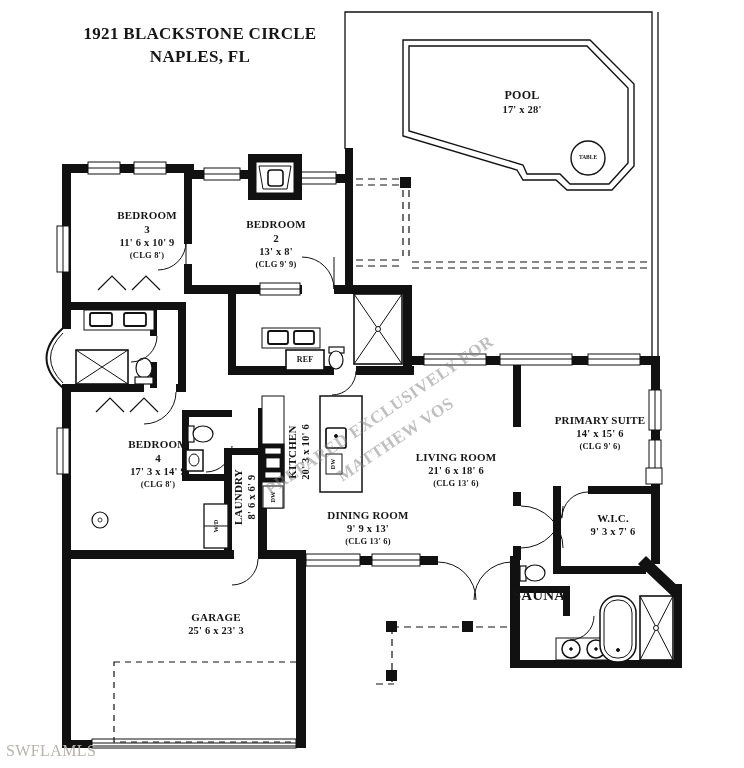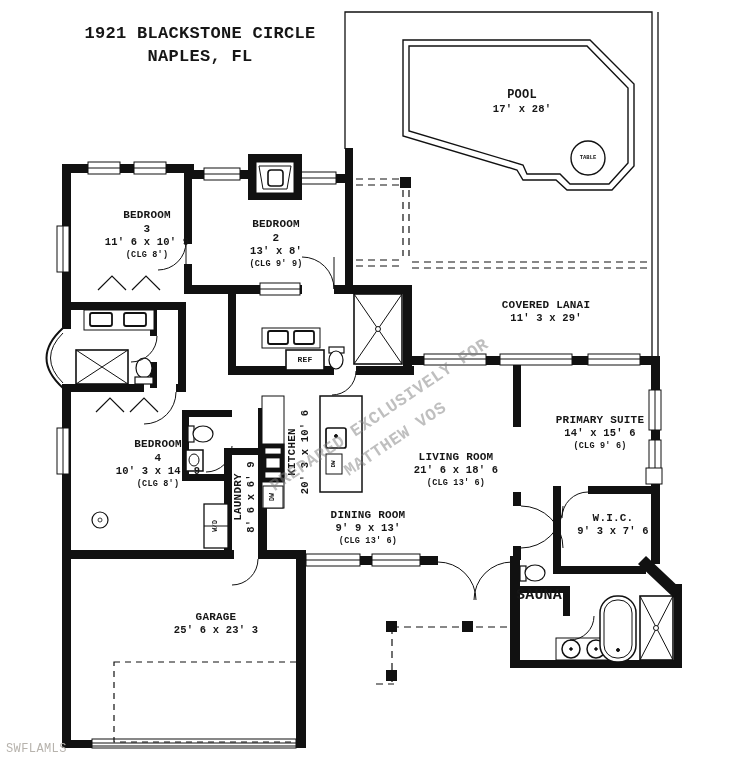--- a/index.html
+++ b/index.html
@@ -1,30 +1,30 @@
 <!DOCTYPE html>
 <html><head>
 <meta charset="utf-8">
 <style>
   html,body{margin:0;padding:0;background:#fff;}
   .plan{position:relative;width:744px;height:768px;background:#fff;overflow:hidden;
-        font-family:Liberation Mono, monospace;}
+        font-family:Liberation Serif, serif;}
   .plan svg{position:absolute;left:0;top:0;}
   .lbl{position:absolute;transform:translate(-50%,-50%);text-align:center;color:#161616;
        font-size:11px;font-weight:600;line-height:1.28;letter-spacing:.2px;white-space:nowrap;}
   .lbl .dims{font-size:10.5px;}
   .lbl .clg{font-size:8.5px;}
   .rot{transform:translate(-50%,-50%) rotate(-90deg);}
   .small8{font-size:8px;}
   .tiny{font-size:6.5px;letter-spacing:0;}
   .micro{font-size:5.5px;letter-spacing:0;font-weight:700;}
   .title{left:200px;top:46px;font-size:17px;font-weight:700;letter-spacing:.3px;line-height:1.35;}
   .watermark{left:388px;top:428px;transform:translate(-50%,-50%) rotate(-34deg);
        font-size:17px;font-weight:600;color:rgba(128,128,128,.5);letter-spacing:.6px;line-height:1.7;}
-  .mls{position:absolute;left:6px;top:742px;font-size:12px;font-weight:400;
+  .mls{position:absolute;left:6px;top:742px;font-size:16px;font-weight:400;
        color:#b7b3ad;letter-spacing:.4px;}
 </style>
 </head>
 <body>
 
 <div class="plan">
 
 <svg width="744" height="768" viewBox="0 0 744 768">
 
   <g stroke="#111" fill="none" stroke-width="1.3">
@@ -262,43 +262,39 @@
   </div>
 
   <div class="lbl" style="left:276px;top:243px">
     <div>BEDROOM</div>
     <div>2</div>
     <div class="dims">13' x 8'</div>
     <div class="clg">(CLG 9' 9)</div>
   </div>
 
 
-  <div class="lbl" style="left:546px;top:312px">
-    <div>COVERED LANAI</div>
-    <div class="dims">11' 3 x 29'</div>
-  </div>
 
   <div class="lbl small8" style="left:305px;top:360px">REF</div>
 
   <div class="lbl" style="left:600px;top:432px">
     <div>PRIMARY SUITE</div>
     <div class="dims">14' x 15' 6</div>
     <div class="clg">(CLG 9' 6)</div>
   </div>
 
   <div class="lbl" style="left:456px;top:469px">
     <div>LIVING ROOM</div>
     <div class="dims">21' 6 x 18' 6</div>
     <div class="clg">(CLG 13' 6)</div>
   </div>
 
   <div class="lbl" style="left:158px;top:463px">
     <div>BEDROOM</div>
     <div>4</div>
-    <div class="dims">10' 3 x 14' 9</div>
+    <div class="dims">17' 3 x 14' 9</div>
     <div class="clg">(CLG 8')</div>
   </div>
 
   <div class="lbl rot" style="left:299px;top:452px">
     <div>KITCHEN</div>
     <div class="dims">20' 3 x 10' 6</div>
   </div>
 
   <div class="lbl rot" style="left:245px;top:497px">
     <div>LAUNDRY</div>

